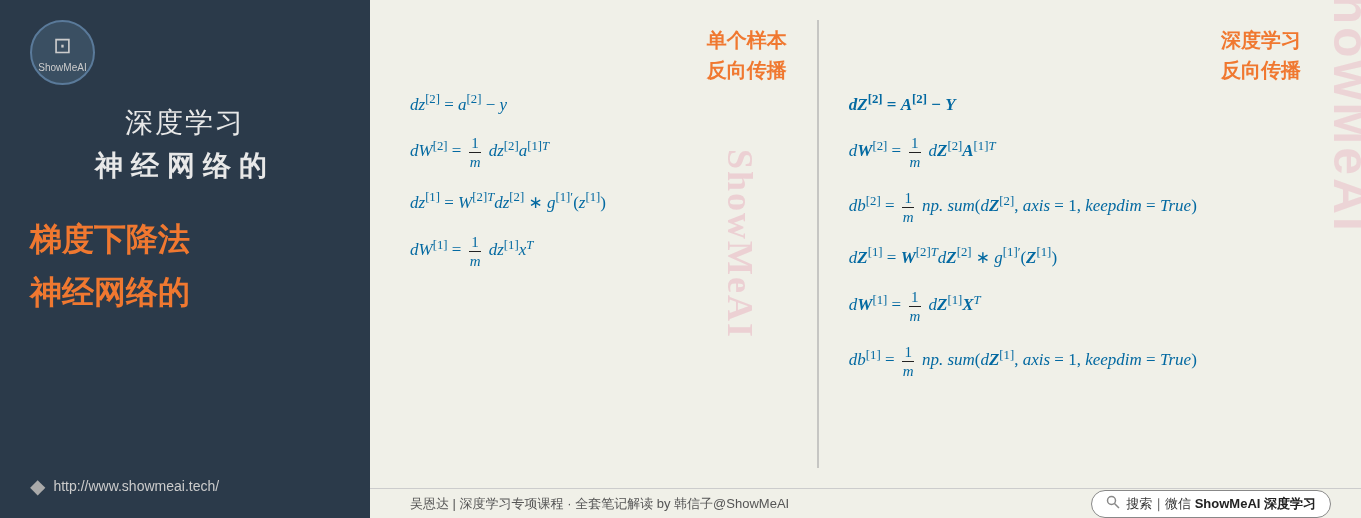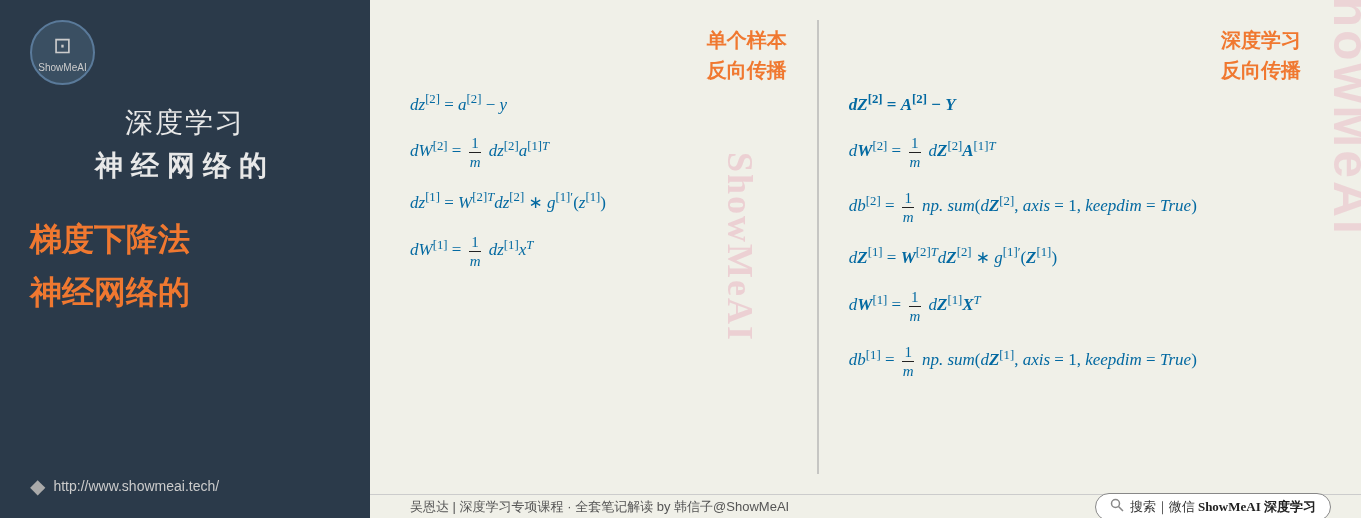--- a/index.html
+++ b/index.html
@@ -216,39 +216,39 @@
     }
 
     
     .bottom-bar {
       background: #f0f0e8;
       border-top: 1px solid #ccc;
       display: flex;
       align-items: center;
       justify-content: space-between;
       padding: 8px 30px 8px 40px;
-      height: 24px;
+      height: 30px;
     }
 
     .bottom-credit {
       font-size: 13px;
       color: #555;
       font-family: 'Microsoft YaHei', '微软雅黑', Arial, sans-serif;
     }
 
     .search-box {
       display: flex;
       align-items: center;
       background: white;
       border: 1.5px solid #888;
       border-radius: 20px;
       padding: 4px 14px;
       font-size: 13px;
       color: #333;
-      font-family: Liberation Serif, serif;
+      font-family: Liberation Sans, sans-serif;
     }
 
     .search-box .search-icon-svg {
       margin-right: 6px;
       color: #888;
       font-size: 14px;
     }
 
     .search-label {
       font-weight: bold;

